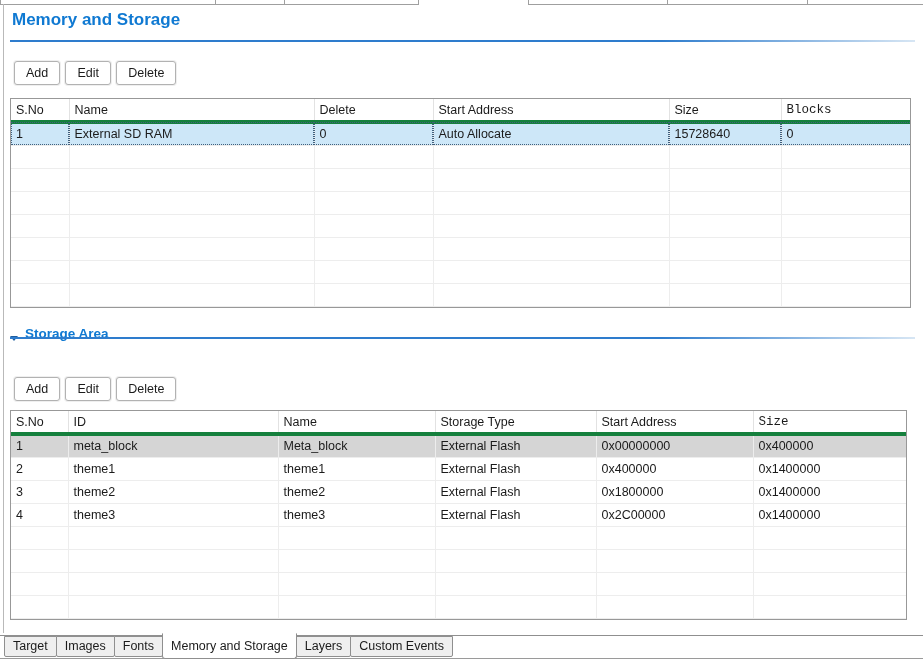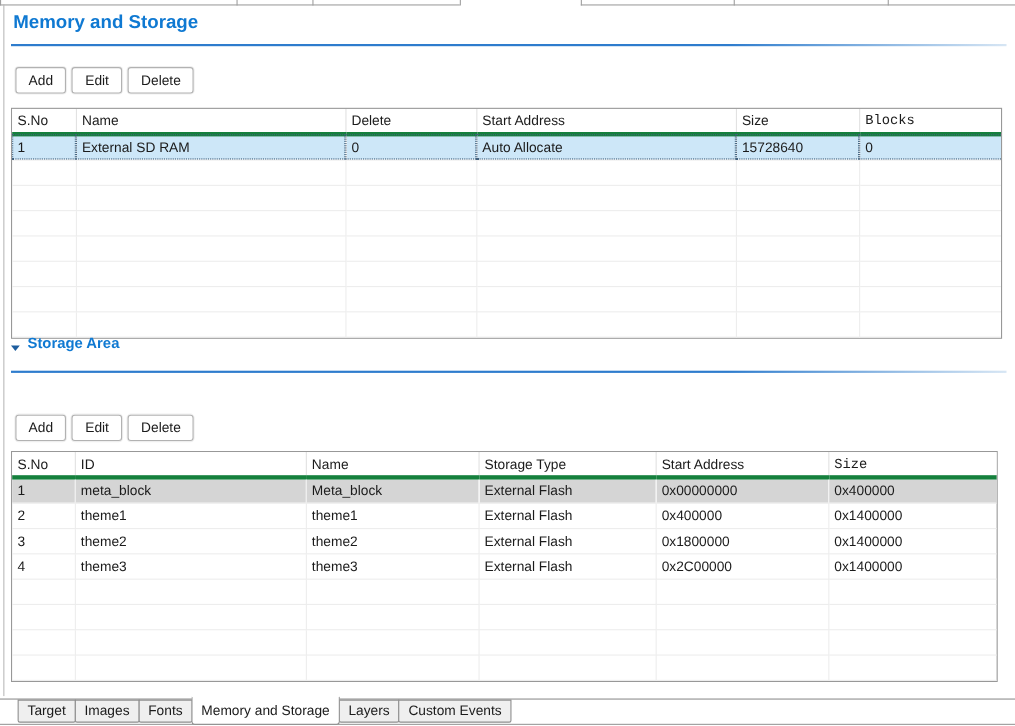--- a/index.html
+++ b/index.html
@@ -14,21 +14,21 @@
 
   .panel-left-border { position:absolute; left:3px; top:4px; width:1px; height:629px; background:#b9b9b9; }
 
   
   .page-title { position:absolute; left:12px; top:10px; font-size:17px; font-weight:bold; color:var(--heading-blue,#0f79d2); }
   .rule { position:absolute; left:10px; width:905px; height:2px;
           background:linear-gradient(to right,#2e7ccd 0%, #2e7ccd 72%, #d7e6f4 100%); }
   .rule1 { top:40px; }
   .rule2 { top:337px; }
 
-  .section-head { position:absolute; left:10px; top:304px; display:flex; align-items:flex-end; cursor:default; }
+  .section-head { position:absolute; left:10px; top:326px; display:flex; align-items:flex-end; cursor:default; }
   .tri-down { width:0; height:0; border-left:4px solid transparent; border-right:4px solid transparent;
               border-top:5px solid #1d5d9e; margin-right:7px; margin-top:2px; }
   .section-title { font-size:13.5px; font-weight:bold; color:var(--heading-blue,#0f79d2); }
 
   
   .btnrow { position:absolute; left:14px; display:flex; gap:5px; }
   .btnrow1 { top:61px; }
   .btnrow2 { top:377px; }
   .btnrow button {
     height:24px; min-width:46px; padding:0 11px; font-family:"Liberation Sans",sans-serif;
@@ -48,21 +48,21 @@
   table.grid th { font-weight:normal; color:#1b1b1b; background:#fff;
     border-right:1px solid #e2e2e2; border-bottom:4px solid #15803d; }
   table.grid th:last-child { border-right:none;font-family:Liberation Mono, monospace; }
   table.grid td { border-right:1px solid #ededed; border-bottom:1px solid #ededed; }
   table.grid td:last-child { border-right:none; }
   tr.sel-blue td { background:var(--sel-blue,#cde7f8); outline:1px dotted #41607c; outline-offset:-1px; }
   tr.sel-gray td { background:var(--sel-gray,#d5d5d5); }
 
   
   .tabbar { position:absolute; left:0; top:633px; width:923px; height:26px;
-            background:#fff; border-bottom:1px solid #9a9a9a; display:flex; align-items:flex-start; padding-left:16px; box-sizing:border-box; }
+            background:#fff; border-bottom:1px solid #9a9a9a; display:flex; align-items:flex-start; padding-left:4px; box-sizing:border-box; }
   .tabbar::before { content:""; position:absolute; left:0; right:0; top:2px; height:1px; background:#8f8f8f; }
   .tab { position:relative; margin-top:3px; height:19px; line-height:19px; padding:0 8px;
          font-size:12.5px; color:#1b1b1b; background:var(--tab-bg,#efefef);
          border:1px solid #8f8f8f; border-radius:0 0 2px 2px; margin-right:-1px; white-space:nowrap; }
   .tab.active { margin-top:0; height:24px; line-height:24px; background:#ffffff;
                 border-top:1px solid #ffffff; border-radius:0 0 3px 3px; z-index:2; }
 </style>
 </head>
 <body>
 

